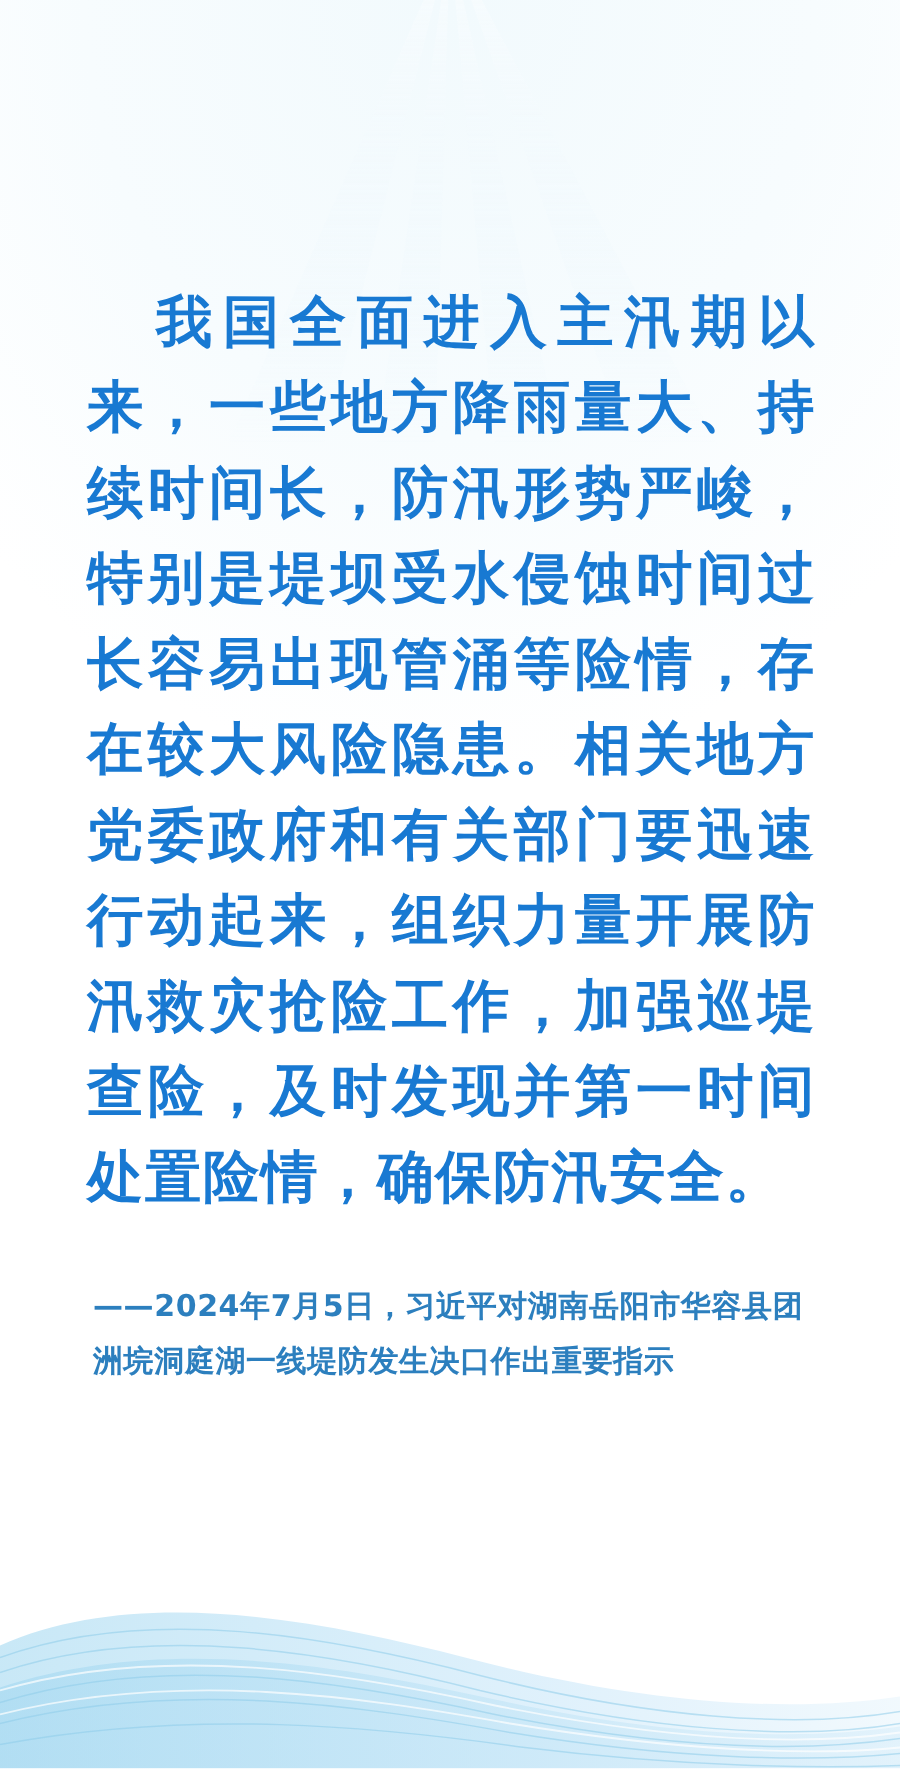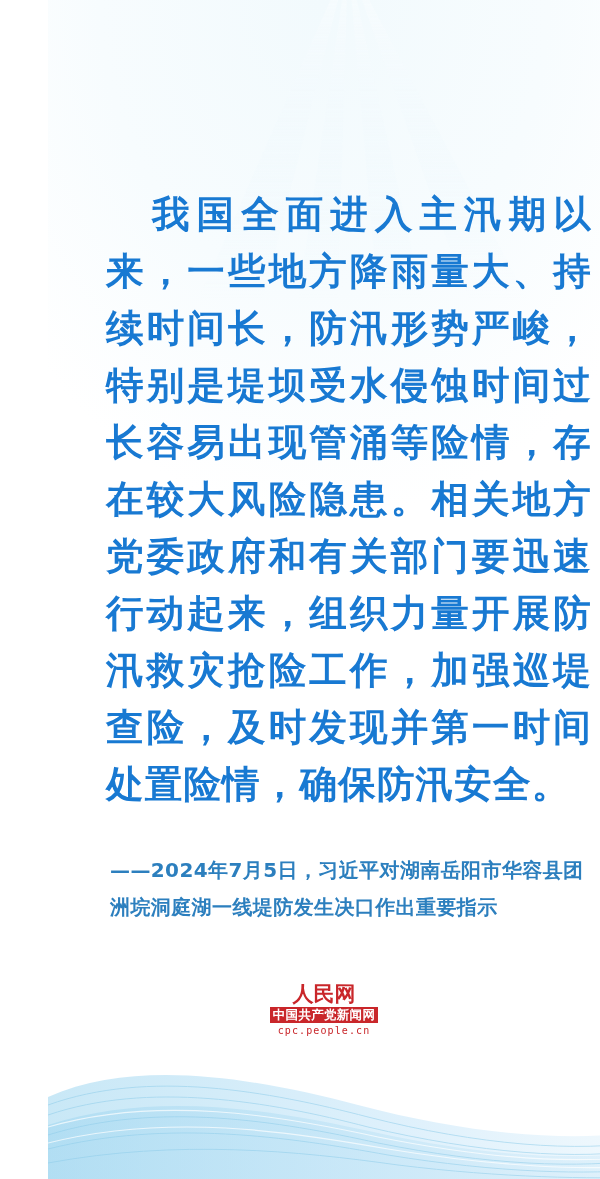--- a/index.html
+++ b/index.html
@@ -16,21 +16,20 @@
     background: #ffffff;
   }
 
   
   .poster {
     position: absolute;
     inset: 0;
     background:
       radial-gradient(ellipse 90% 55% at 50% 0%, #f2fafd 0%, #f7fcfe 45%, #ffffff 80%),
       linear-gradient(180deg, #f4fbfd 0%, #fbfeff 40%, #ffffff 70%, #f6fcfe 100%);
-    margin-left: 48px;
   }
 
   
   .rays {
     position: absolute;
     top: 0; left: 0; right: 0;
     height: 300px;
     opacity: .55;
     pointer-events: none;
   }
@@ -182,27 +181,20 @@
   </svg>
 
   <div class="quote-wrap">
     <div class="quote">我国全面进入主汛期以来，一些地方降雨量大、持续时间长，防汛形势严峻，特别是堤坝受水侵蚀时间过长容易出现管涌等险情，存在较大风险隐患。相关地方党委政府和有关部门要迅速行动起来，组织力量开展防汛救灾抢险工作，加强巡堤查险，及时发现并第一时间处置险情，确保防汛安全。</div>
   </div>
 
   <div class="attribution">——2024年7月5日，习近平对湖南岳阳市华容县团洲垸洞庭湖一线堤防发生决口作出重要指示</div>
 
   <div class="logos">
 
-    <div class="logo-people">
-      <div class="lp-top">
-        <span class="lp-cn">人民网</span>
-      </div>
-      <div class="lp-bar">中国共产党新闻网</div>
-      <div class="lp-url">cpc.people.cn</div>
-    </div>
 
 
   </div>
 
   <svg class="waves" viewBox="0 0 600 140" preserveAspectRatio="none">
     <defs>
       <linearGradient id="wg1" x1="0" y1="0" x2="1" y2="0">
         <stop offset="0%" stop-color="#bfe4f5"></stop>
         <stop offset="60%" stop-color="#d9eefb"></stop>
         <stop offset="100%" stop-color="#eff8fd"></stop>

